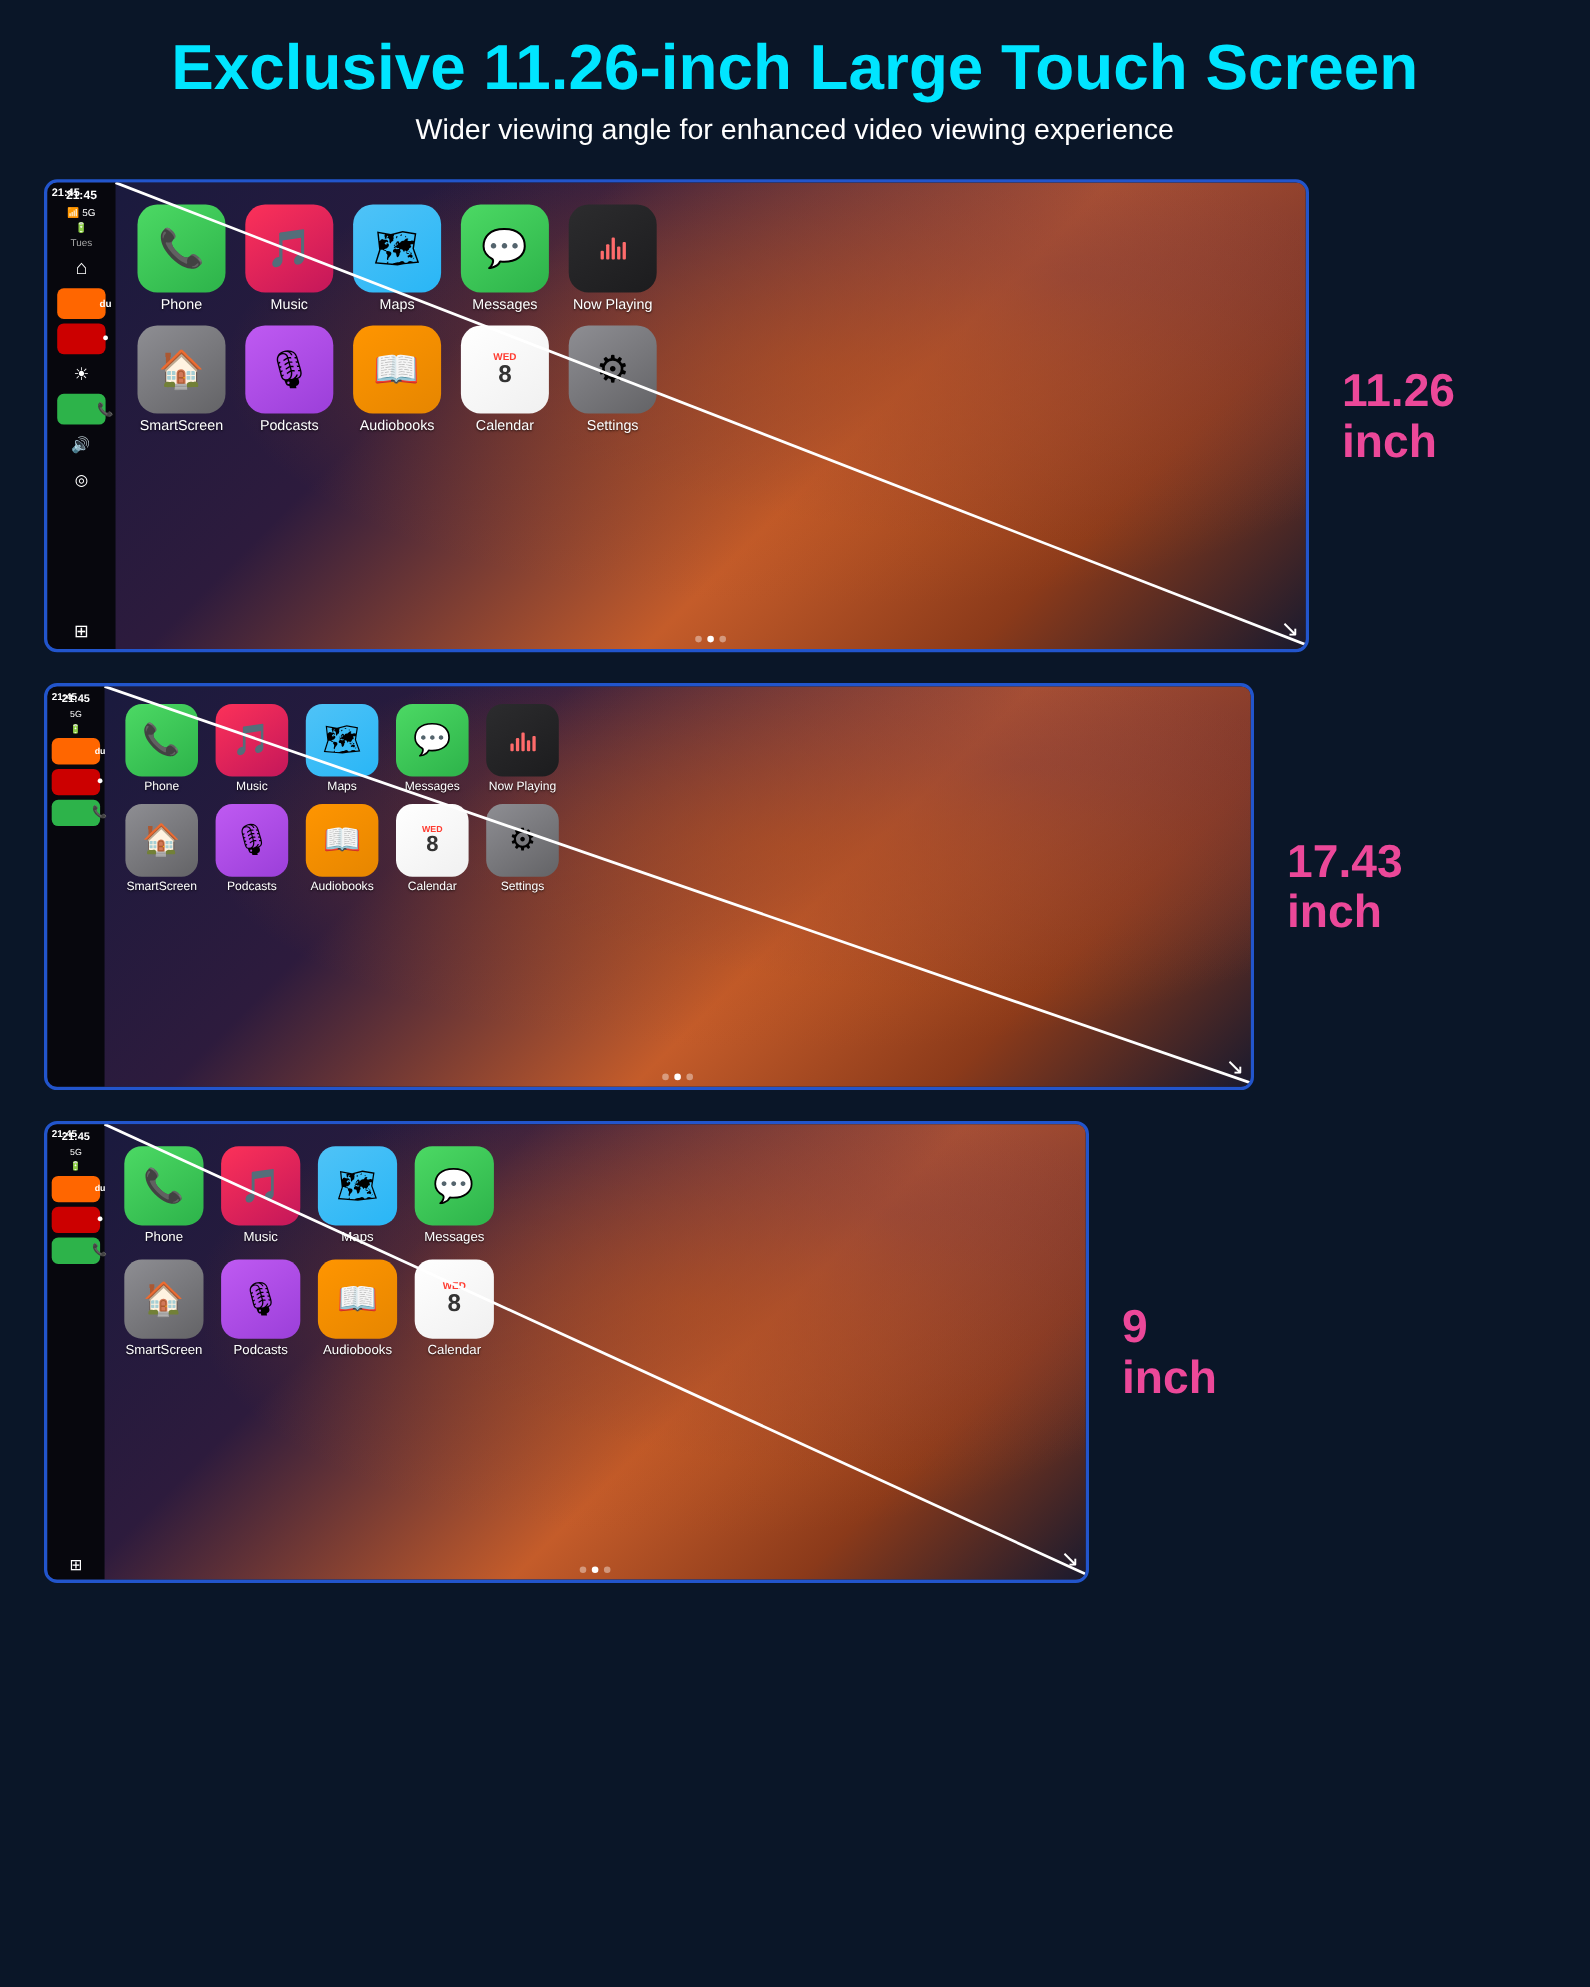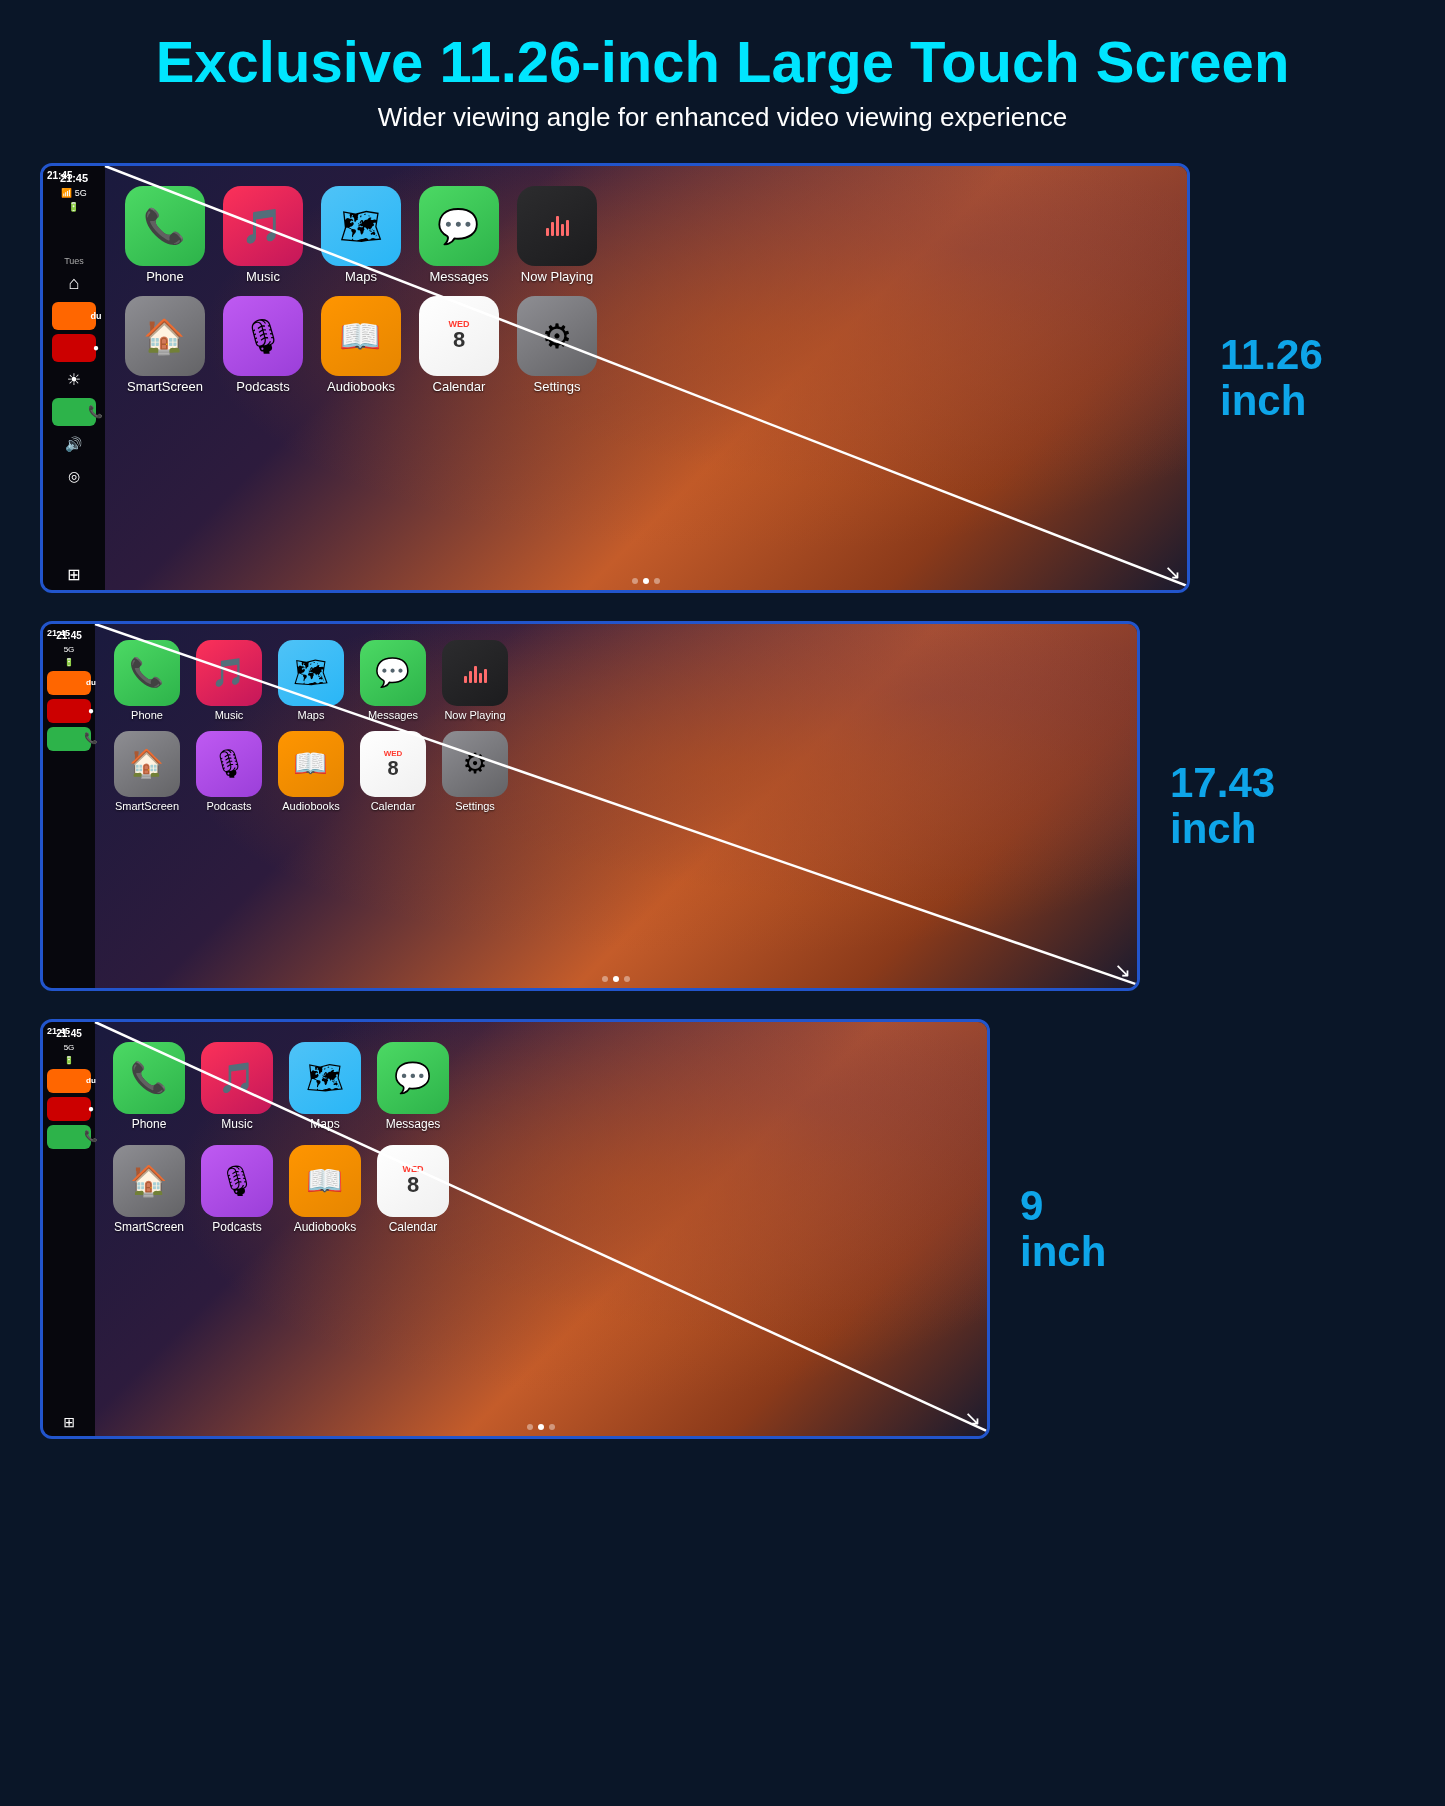--- a/index.html
+++ b/index.html
@@ -37,21 +37,21 @@
     }
     .screen-wrapper {
       border: 3px solid #2255cc;
       border-radius: 12px;
       overflow: hidden;
       position: relative;
       background: #1a1a2e;
       flex-shrink: 0;
     }
     .screen-label {
-      color: #0ea5e9;
+      color: #ec4899;
       font-size: 42px;
       font-weight: 800;
       margin-left: 30px;
       line-height: 1.1;
       white-space: nowrap;
     }
     
     .carplay-screen {
       display: flex;
       width: 100%;
@@ -257,21 +257,21 @@
       </svg>
     </div>
     <div class="carplay-screen">
 
       <div class="sidebar" style="width:62px;">
         <div style="color:white;font-size:11px;font-weight:700;text-align:center;line-height:1.1;">
           <div>21:45</div>
         </div>
         <div style="color:white;font-size:9px;">📶 5G</div>
         <div style="color:white;font-size:9px;">🔋</div>
-        <div style="color:#aaa;font-size:9px;margin-top:40px;">Tues</div>
+        <div style="color:#aaa;font-size:9px;">Tues</div>
         <div class="sidebar-icon home" style="color:white;font-size:18px;">⌂</div>
         <div class="sidebar-app-icon icon-du" style="font-size:9px;font-weight:800;">du</div>
         <div class="sidebar-app-icon icon-red-circle">●</div>
         <div class="sidebar-icon brightness" style="color:white;font-size:16px;">☀</div>
         <div class="sidebar-app-icon icon-green-phone">📞</div>
         <div class="sidebar-icon volume" style="color:white;font-size:14px;">🔊</div>
         <div class="sidebar-icon camera" style="color:white;font-size:14px;">◎</div>
         <div class="sidebar-bottom" style="margin-top:auto;">
           <div style="color:white;font-size:16px;">⊞</div>
         </div>

